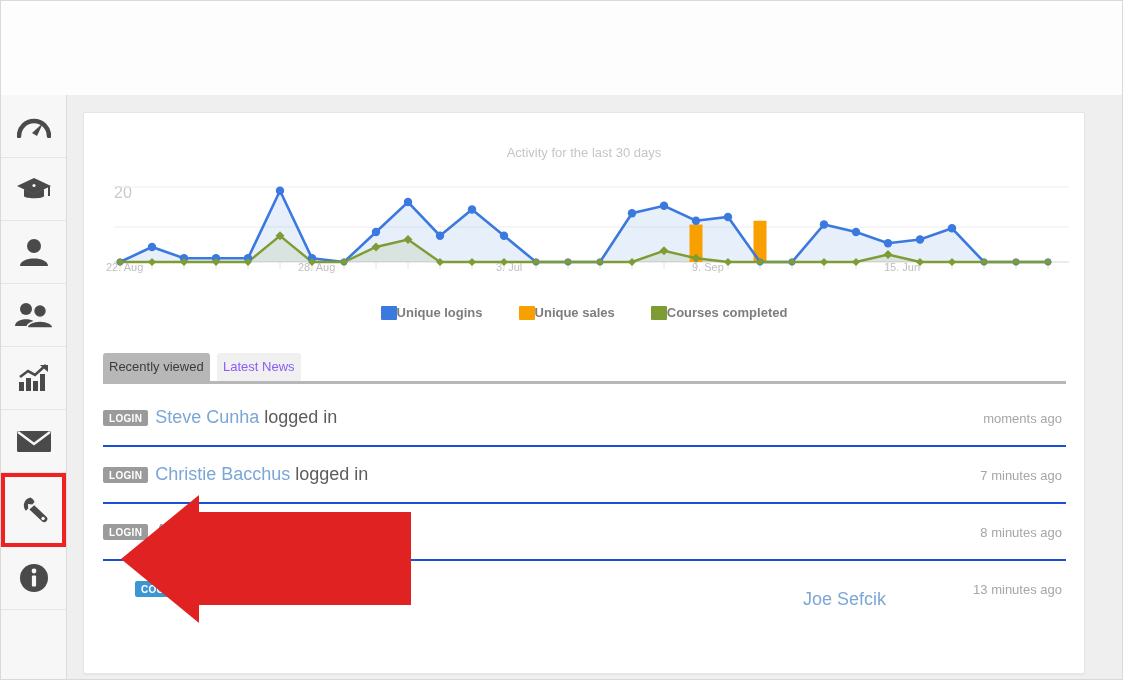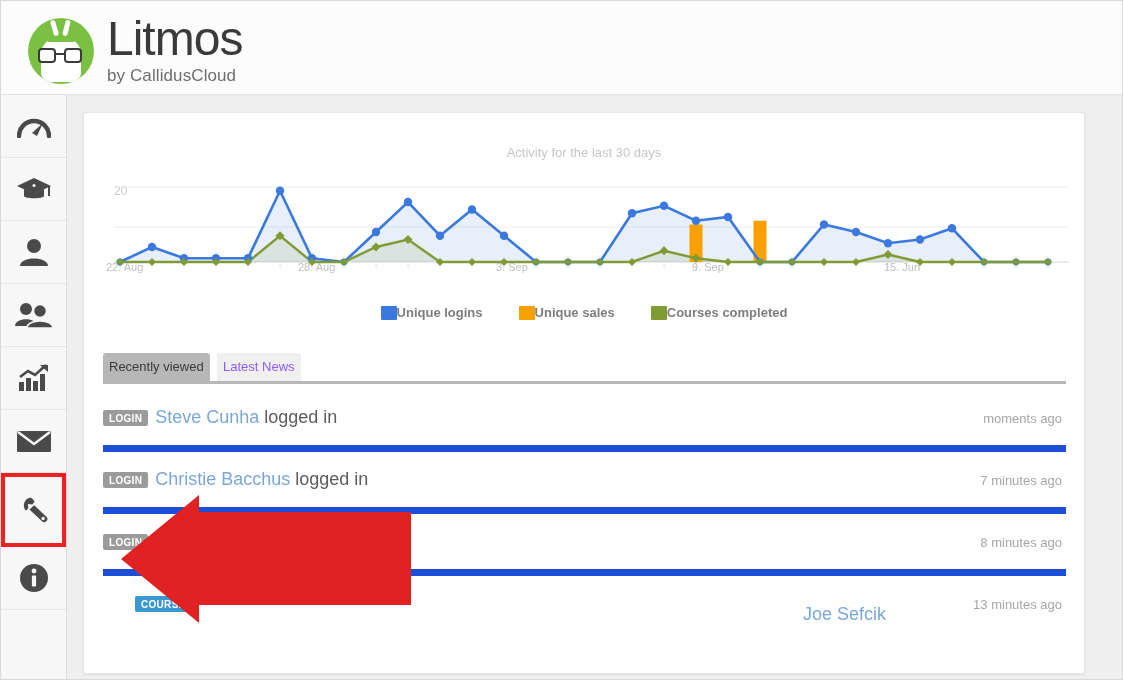--- a/index.html
+++ b/index.html
@@ -112,21 +112,21 @@
   }
 
   
   .chart-box{position:relative;width:1000px;height:200px;}
   .chart-title{
     position:absolute;left:0;top:32px;width:100%;text-align:center;
     font-size:13px;color:#c6c6c6;
   }
   .chart-svg{position:absolute;left:0;top:0;}
   .y-label{
-    position:absolute;left:30px;top:71px;font-size:12px;color:#c9c9c9;
+    position:absolute;left:30px;top:71px;font-size:16px;color:#c9c9c9;
   }
   .x-tick{
     position:absolute;font-size:11px;color:#bfbfbf;top:148px;
   }
   .legend{
     position:absolute;top:192px;left:0;width:100%;
     display:flex;justify-content:center;align-items:center;gap:36px;
   }
   .legend-item{display:flex;align-items:center;}
   .legend-swatch{width:16px;height:14px;border-radius:1px;display:block;}
@@ -146,21 +146,21 @@
   }
   .tab.active{left:0;background:#b7b7b7;color:#3b3b3b;}
   .tab.idle{left:114px;background:#f0f0f0;color:#8b5cf6;}
 
   
   .activity{
     position:absolute;left:19px;top:277px;width:963px;
   }
   .act-row{
     position:relative;height:55px;
-    border-bottom:7px solid #1d4ed8;
+    border-bottom:2px solid #1d4ed8;
     display:flex;align-items:center;
   }
   .act-row:last-child{border-bottom:none;}
   .badge{
     display:inline-block;
     font-size:10px;font-weight:bold;color:#ffffff;
     padding:3px 6px 2px 6px;border-radius:2px;
     letter-spacing:0.3px;
     margin-right:7px;
     flex:0 0 auto;
@@ -180,37 +180,20 @@
   .arrow-overlay{
     position:absolute;left:120px;top:494px;width:290px;height:128px;
     pointer-events:none;
   }
 </style>
 </head>
 <body>
 
 <div id="app">
 
-  <div class="header">
-    <div class="logo-wrap">
-      <div class="logo-mark">
-        <div class="logo-face"></div>
-        <div class="logo-hair"></div>
-        <div class="logo-glasses">
-          <div class="logo-lens l"></div>
-          <div class="logo-bridge"></div>
-          <div class="logo-lens r"></div>
-        </div>
-      </div>
-      <div class="logo-text">
-        <div class="logo-title">Litmos</div>
-        <div class="logo-sub">by CallidusCloud</div>
-      </div>
-    </div>
-  </div>
 
   <div class="sidebar">
 
     <div class="side-item">
       <span>
         <svg width="34" height="24" viewBox="0 0 34 24">
           <path d="M2 22 A15 15 0 0 1 32 22" fill="none" stroke="#4a4a4a" stroke-width="4.5" stroke-linecap="round"></path>
           <path d="M26 9 L15 19 L20 22 Z" fill="#4a4a4a"></path>
         </svg>
       </span>
@@ -414,21 +397,21 @@
               <rect x="833.2" y="146.2" width="5.6" height="5.6" transform="rotate(45 836 149)" fill="#7f9c34"></rect>
               <rect x="865.2" y="146.2" width="5.6" height="5.6" transform="rotate(45 868 149)" fill="#7f9c34"></rect>
               <rect x="897.2" y="146.2" width="5.6" height="5.6" transform="rotate(45 900 149)" fill="#7f9c34"></rect>
               <rect x="929.2" y="146.2" width="5.6" height="5.6" transform="rotate(45 932 149)" fill="#7f9c34"></rect>
               <rect x="961.2" y="146.2" width="5.6" height="5.6" transform="rotate(45 964 149)" fill="#7f9c34"></rect>
             </g>
         </svg>
 
         <div class="x-tick" style="left:22px">22. Aug</div>
         <div class="x-tick" style="left:214px">28. Aug</div>
-        <div class="x-tick" style="left:412px">3. Sep</div>
+        <div class="x-tick" style="left:412px">3. Jul</div>
         <div class="x-tick" style="left:608px">9. Sep</div>
         <div class="x-tick" style="left:800px">15. Jun</div>
 
         <div class="legend">
           <div class="legend-item">
             <span class="legend-swatch" style="background:#3b79de"></span>
             <span class="legend-label">Unique logins</span>
           </div>
           <div class="legend-item">
             <span class="legend-swatch" style="background:#f8a000"></span>

